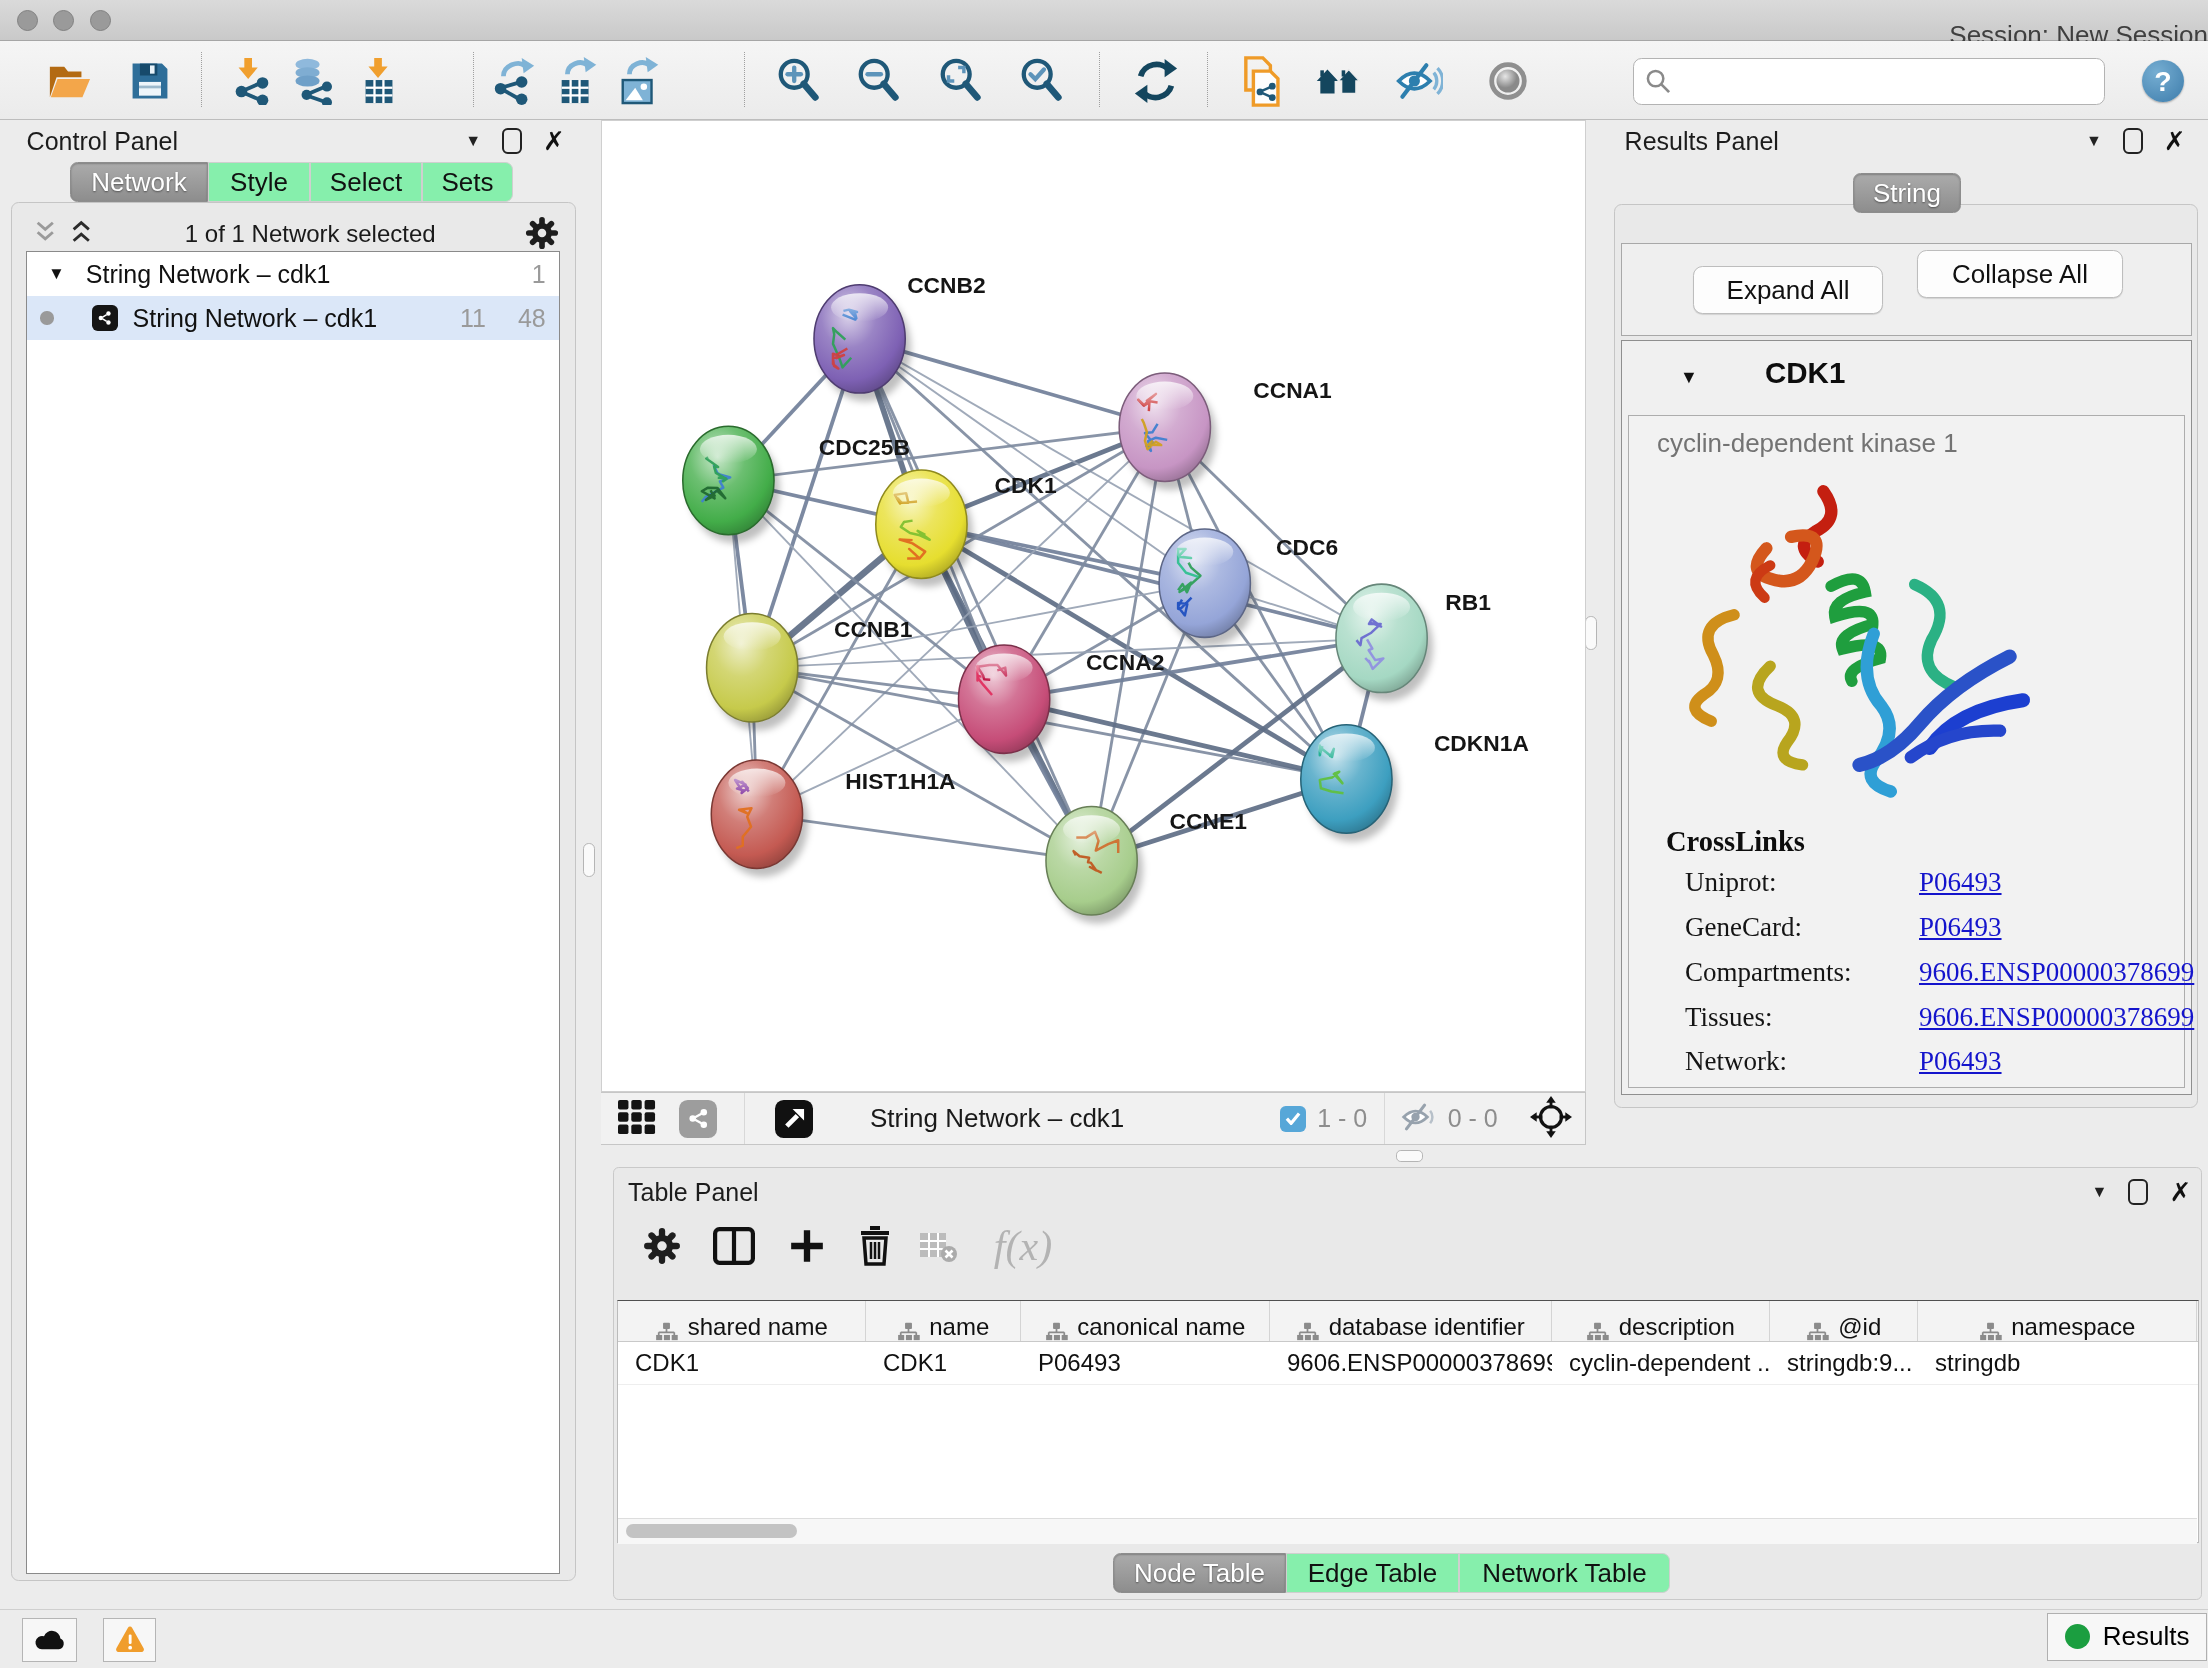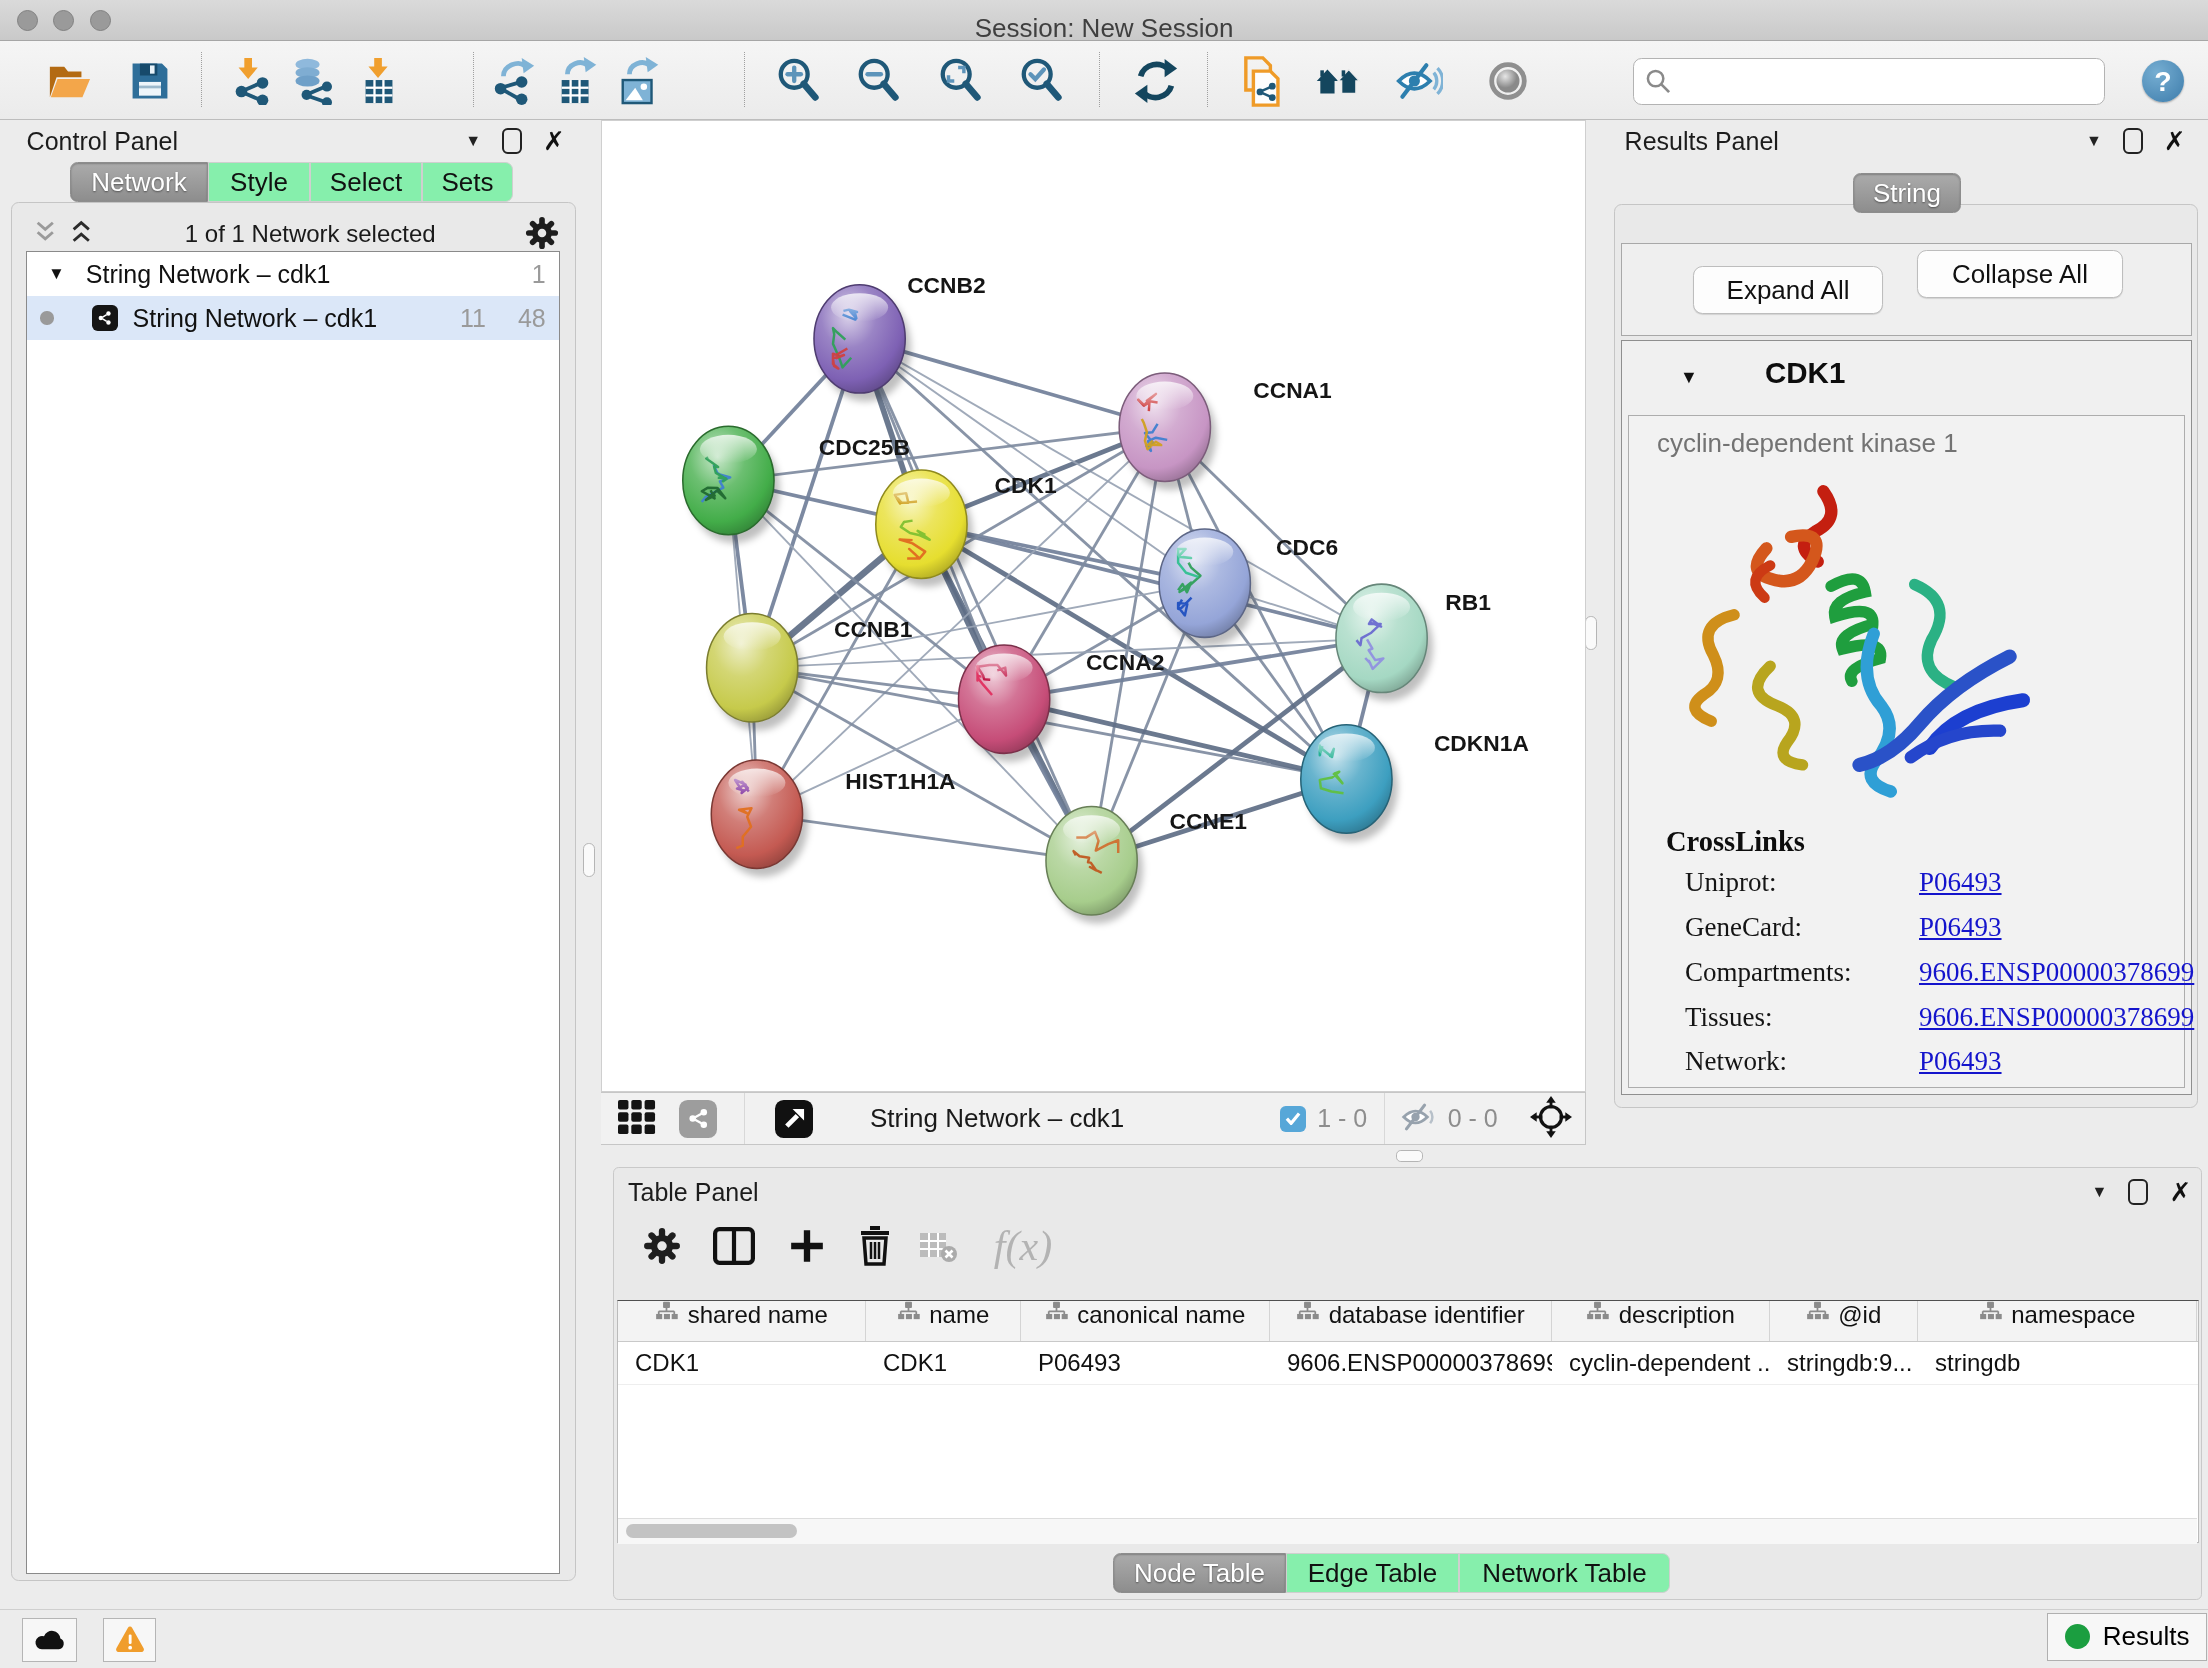--- a/index.html
+++ b/index.html
@@ -3,21 +3,21 @@
 <meta charset="utf-8">
 <style>
   html,body{margin:0;padding:0;width:2208px;height:1668px;overflow:hidden;
     font-family:"Liberation Sans","DejaVu Sans",sans-serif;background:#ececec;}
   #app{position:absolute;inset:0;width:2208px;height:1668px;background:#ececec;}
   .abs{position:absolute;}
   
   #titlebar{left:0;top:0;width:2208px;height:40px;
     background:linear-gradient(#dadada,#c9c9c9);border-bottom:1px solid #a6a6a6;}
   .tl-circle{width:19px;height:19px;border-radius:50%;background:#9a9a9a;border:1px solid #818181;top:9.5px;}
-  #win-title{left:0;top:8px;width:100%;height:36px;text-align:center;line-height:40px;
+  #win-title{left:0;top:15px;width:100%;height:36px;text-align:right;line-height:40px;
     font-size:26px;color:#3f3f3f;font-weight:500;}
   
   #toolbar{left:0;top:41px;width:2208px;height:78px;background:linear-gradient(#f5f5f5,#ebebeb);
     border-bottom:1px solid #bdbdbd;}
   .tb-icon{top:16px;width:48px;height:48px;display:flex;align-items:center;justify-content:center;cursor:pointer;}
   .tb-sep{top:11.4px;width:0;height:55px;border-left:1.9px dotted #9f9f9f;}
   #search-box{left:1633px;top:17px;width:472px;height:47px;background:#fff;border:1px solid #b3b3b3;
     border-radius:8.6px;display:flex;align-items:center;padding-left:11.4px;box-sizing:border-box;}
   #search-input{border:none;outline:none;flex:1;font-size:23px;margin-left:7.6px;background:transparent;}
   #help-btn{left:2142px;top:19px;width:42px;height:42px;border-radius:50%;
@@ -56,21 +56,21 @@
   #rp-inner{left:1628px;top:415px;width:557px;height:673px;background:#f2f2f2;border:1px solid #adadad;box-sizing:border-box;}
   .serif{font-family:"Liberation Serif","DejaVu Serif",serif;}
   .xlink-row{position:absolute;font-size:27px;}
   .xlink-label{color:#151515;}
   .xlink-val{color:#1414cc;text-decoration:underline;cursor:pointer;}
   
   #tp{left:613px;top:1167px;width:1589px;height:433px;background:#e9e9e9;border:1px solid #c9c9c9;border-radius:5.7px;box-sizing:border-box;}
   .tp-icon{position:absolute;top:1223px;width:46px;height:46px;display:flex;align-items:center;justify-content:center;cursor:pointer;}
   #tbl{left:617px;top:1300px;width:1582px;height:243px;background:#fff;border:1px solid #bbb;border-top:1.9px solid #4f4f4f;box-sizing:border-box;}
   #tbl-head{display:flex;height:40px;background:#f3f3f3;border-bottom:1px solid #c9c9c9;}
-  .th{display:flex;align-items:flex-start;justify-content:center;gap:9.5px;font-size:24px;color:#111;
+  .th{display:flex;align-items:flex-end;justify-content:center;gap:9.5px;font-size:24px;color:#111;
     border-right:1px solid #d4d4d4;box-sizing:border-box;overflow:hidden;white-space:nowrap;cursor:pointer;}
   #tbl-row{display:flex;height:42px;border-bottom:1px solid #eee;}
   .td{display:flex;align-items:center;font-size:24px;color:#111;padding-left:17px;box-sizing:border-box;
     overflow:hidden;white-space:nowrap;}
   #hscroll{position:absolute;left:618px;top:1518px;width:1579px;height:25px;background:#f7f7f7;border-top:1px solid #ddd;}
   #hthumb{position:absolute;left:7.6px;top:4.8px;width:171px;height:14.3px;background:#c3c3c3;border-radius:7.6px;cursor:pointer;}
   
   #bottom-tabs{left:1113px;top:1553px;height:42px;display:flex;}
   #statusbar{left:0;top:1609px;width:2208px;height:59px;background:#ececec;border-top:1px solid #cfcfcf;}
   .sb-btn{position:absolute;top:7.6px;background:#f7f7f7;border:1.9px solid #b5b5b5;display:flex;

